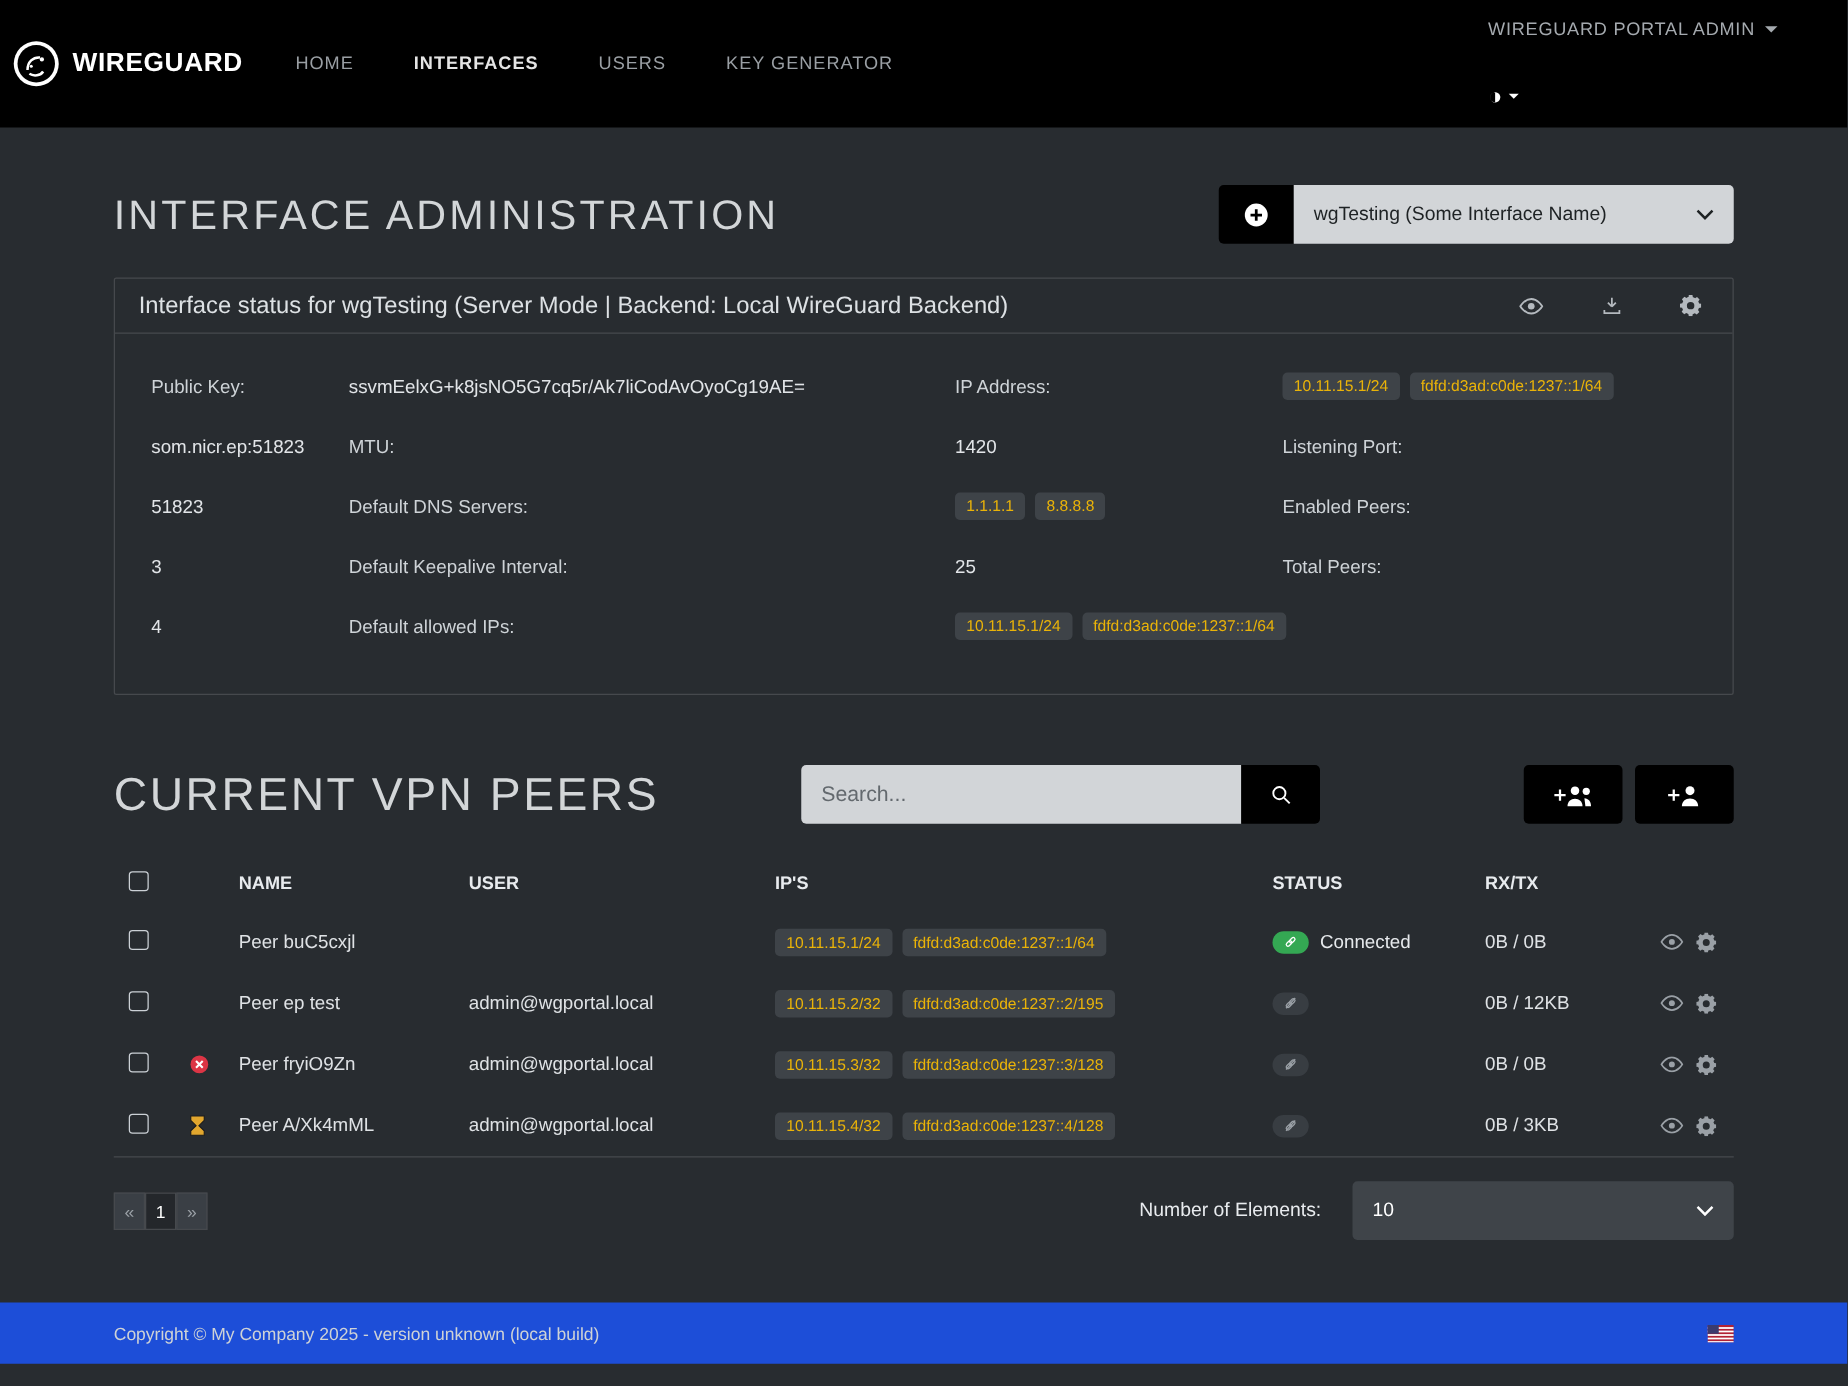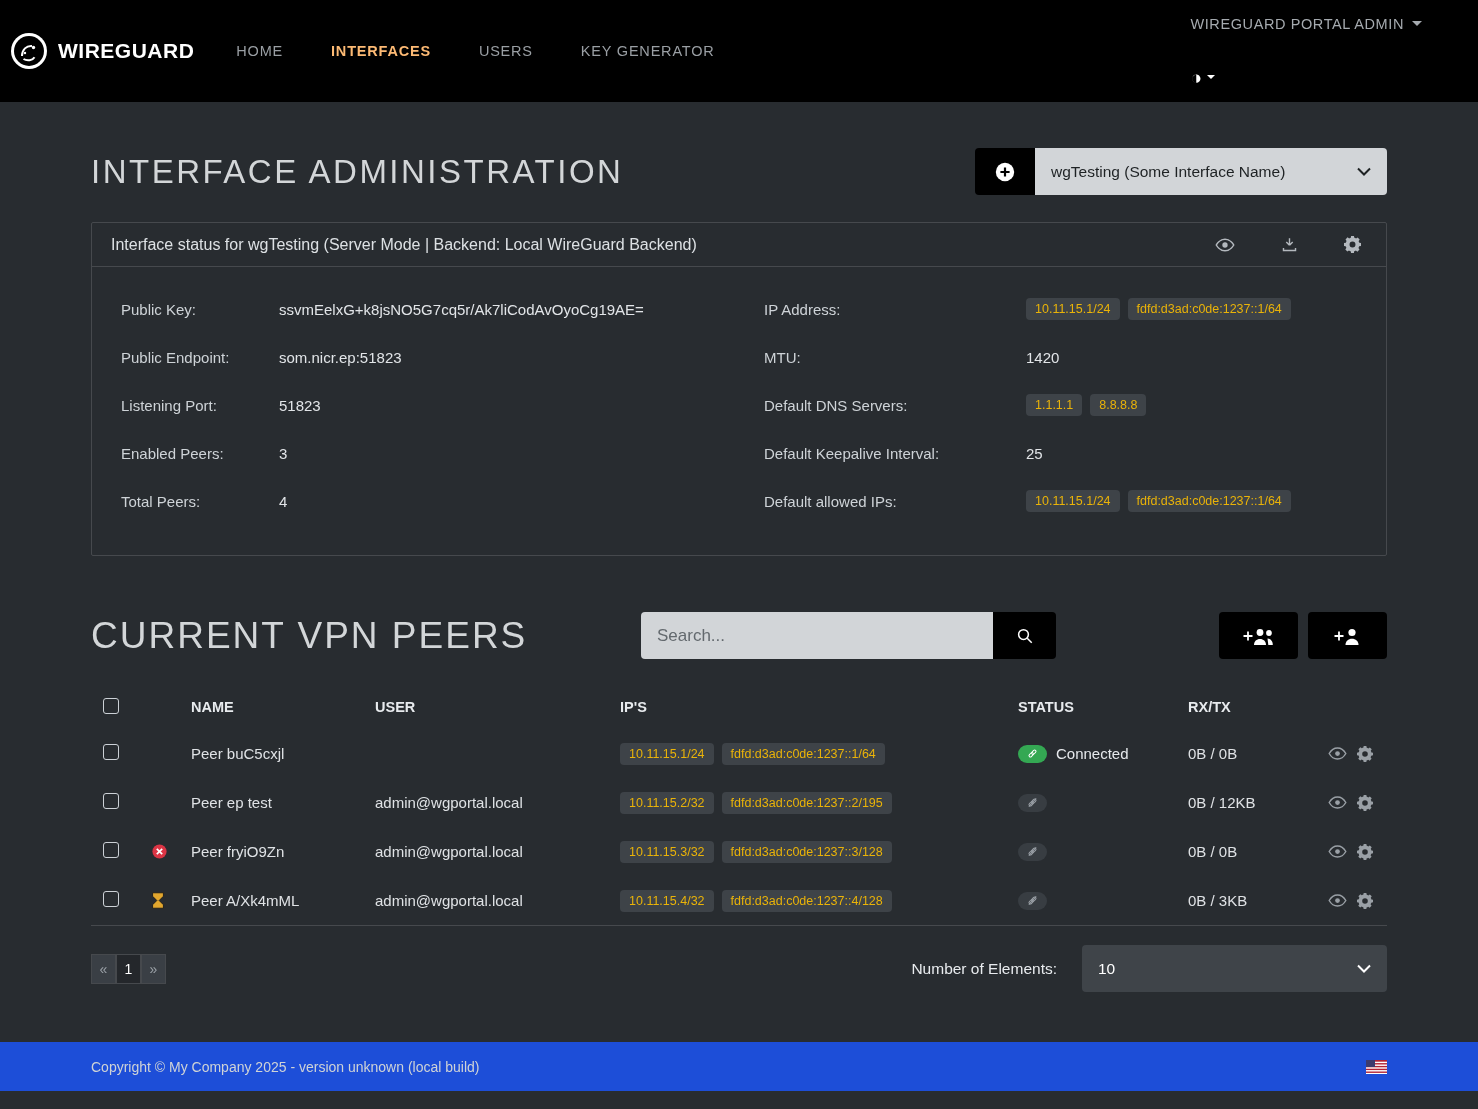--- a/index.html
+++ b/index.html
@@ -19,21 +19,21 @@
   .brand { display: flex; align-items: center; gap: 10px; cursor: pointer; }
   .brand-text {
     color: #fff; font-size: 21px; font-weight: 800;
     letter-spacing: .5px; text-transform: uppercase;
   }
   .nav-items { display: flex; list-style: none; gap: 48px; margin-left: 42px; }
   .nav-link {
     color: #9a9fa4; font-size: 14.5px; font-weight: 500;
     letter-spacing: .8px; cursor: pointer; text-transform: uppercase;
   }
-  .nav-link.active { color: #fdba74; font-weight: 700; }
+  .nav-link.active { color: #e5e5e5; font-weight: 700; }
   .nav-right { margin-left: auto; display: flex; align-items: flex-start; gap: 36px; flex-direction: column; }
   .user-menu {
     display: flex; align-items: center; gap: 8px; cursor: pointer;
     color: #a5aaaf; font-size: 14.5px; letter-spacing: .6px; text-transform: uppercase;
   }
   .caret-down {
     width: 0; height: 0; display: inline-block;
     border-left: 5px solid transparent; border-right: 5px solid transparent;
     border-top: 5px solid #a5aaaf;
   }
@@ -68,21 +68,21 @@
     padding: 0 16px; font-size: 15.5px; cursor: pointer; gap: 10px;
   }
   .select-light { background: #d2d5d8; color: #1e2224; width: 352px; border-radius: 0 4px 4px 0; }
   .select-dark { background: #3f4449; color: #fff; width: 305px; border-radius: 4px; }
 
   
   .card { margin-top: 27px; border: 1px solid #46494d; border-radius: 2px; }
   .card-header {
     height: 44px; display: flex; align-items: center; justify-content: space-between;
     padding: 0 25px 0 19px; border-bottom: 1px solid #46494d;
-    font-size: 16px; color: #dde1e4;
+    font-size: 19px; color: #dde1e4;
   }
   .card-header-icons { display: flex; align-items: center; gap: 46px; color: #b4b9be; }
   .icon-btn { cursor: pointer; display: inline-flex; align-items: center; }
   .card-grid {
     display: grid;
     grid-template-columns: 158px 485px 262px 1fr;
     padding: 18px 0 30px 29px;
     font-size: 15px;
   }
   .card-grid > div { height: 48px; display: flex; align-items: center; }
@@ -247,21 +247,20 @@
     </div>
     <div class="card-grid">
       <div class="c-lbl">Public Key:</div>
       <div class="c-val">ssvmEelxG+k8jsNO5G7cq5r/Ak7liCodAvOyoCg19AE=</div>
       <div class="c-lbl">IP Address:</div>
       <div class="c-val badges">
         <span class="badge">10.11.15.1/24</span>
         <span class="badge">fdfd:d3ad:c0de:1237::1/64</span>
       </div>
 
-      <div class="c-lbl">Public Endpoint:</div>
       <div class="c-val">som.nicr.ep:51823</div>
       <div class="c-lbl">MTU:</div>
       <div class="c-val">1420</div>
 
       <div class="c-lbl">Listening Port:</div>
       <div class="c-val">51823</div>
       <div class="c-lbl">Default DNS Servers:</div>
       <div class="c-val badges">
         <span class="badge">1.1.1.1</span>
         <span class="badge">8.8.8.8</span>

